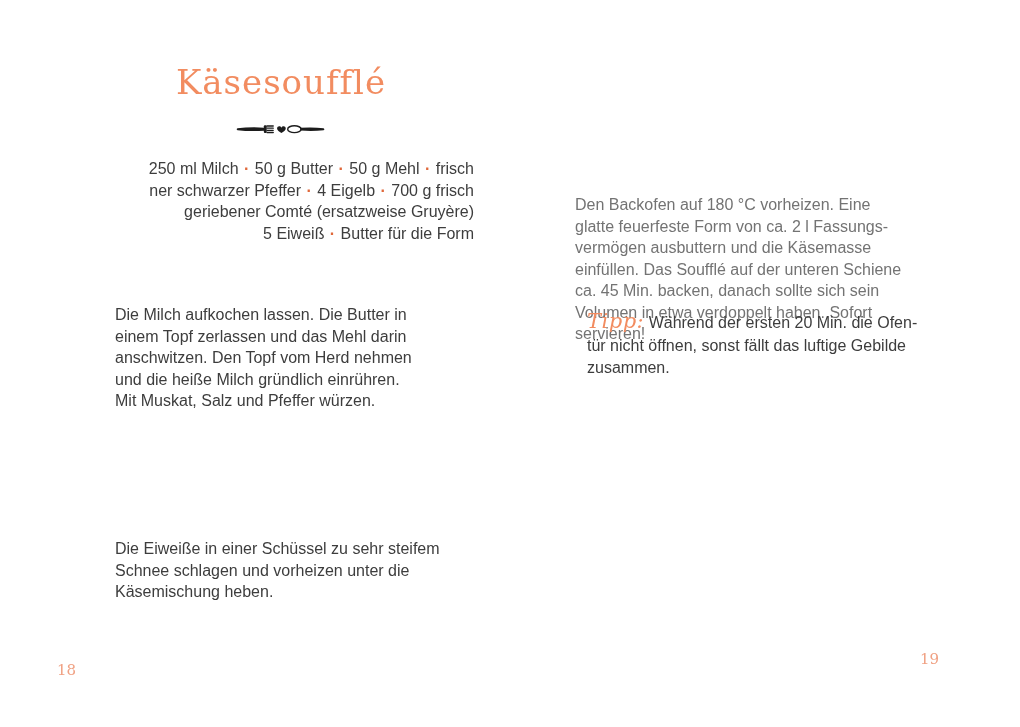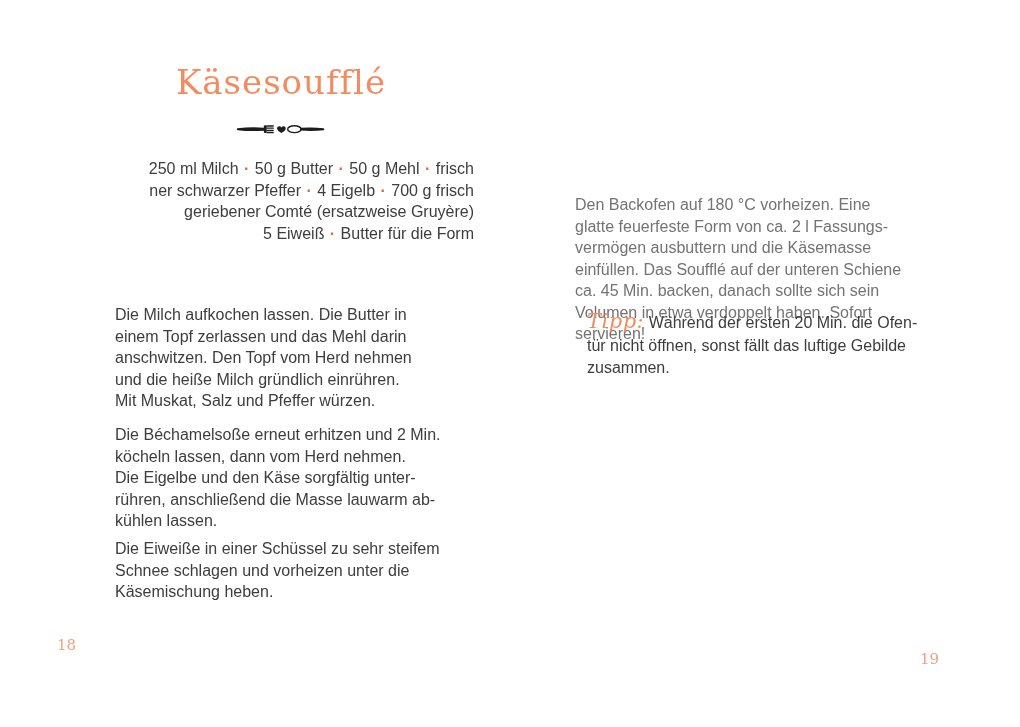--- a/index.html
+++ b/index.html
@@ -95,21 +95,21 @@
     color: #f28c60;
     letter-spacing: 0.5px;
   }
 
   .page-number {
     position: absolute;
     font-family: "DejaVu Serif", serif;
     font-size: 15px;
     color: #f0a183;
   }
-  .page-number-left  { left: 57px;  top: 636px; }
+  .page-number-left  { left: 57px;  top: 661px; }
   .page-number-right { left: 920px; top: 650px; text-align: right; }
 </style>
 </head>
 <body>
 
 <div class="sheet">
 
   <h1 class="recipe-title">Käsesoufflé</h1>
 
   <div class="ornament">
@@ -140,25 +140,20 @@
       <div class="ing-line">geriebener Comté (ersatzweise Gruyère)</div>
       <div class="ing-line">5 Eiweiß <span class="dot">·</span> Butter für die Form</div>
     </div>
 
   <p class="para para-1">Die Milch aufkochen lassen. Die Butter in
 einem Topf zerlassen und das Mehl darin
 anschwitzen. Den Topf vom Herd nehmen
 und die heiße Milch gründlich einrühren.
 Mit Muskat, Salz und Pfeffer würzen.</p>
 
-  <p class="para para-2">Die Béchamelsoße erneut erhitzen und 2 Min.
-köcheln lassen, dann vom Herd nehmen.
-Die Eigelbe und den Käse sorgfältig unter-
-rühren, anschließend die Masse lauwarm ab-
-kühlen lassen.</p>
 
   <p class="para para-3">Die Eiweiße in einer Schüssel zu sehr steifem
 Schnee schlagen und vorheizen unter die
 Käsemischung heben.</p>
 
   <div class="page-number page-number-left">18</div>
 
   <p class="right-para">Den Backofen auf 180 °C vorheizen. Eine
 glatte feuerfeste Form von ca. 2 l Fassungs-
 vermögen ausbuttern und die Käsemasse

